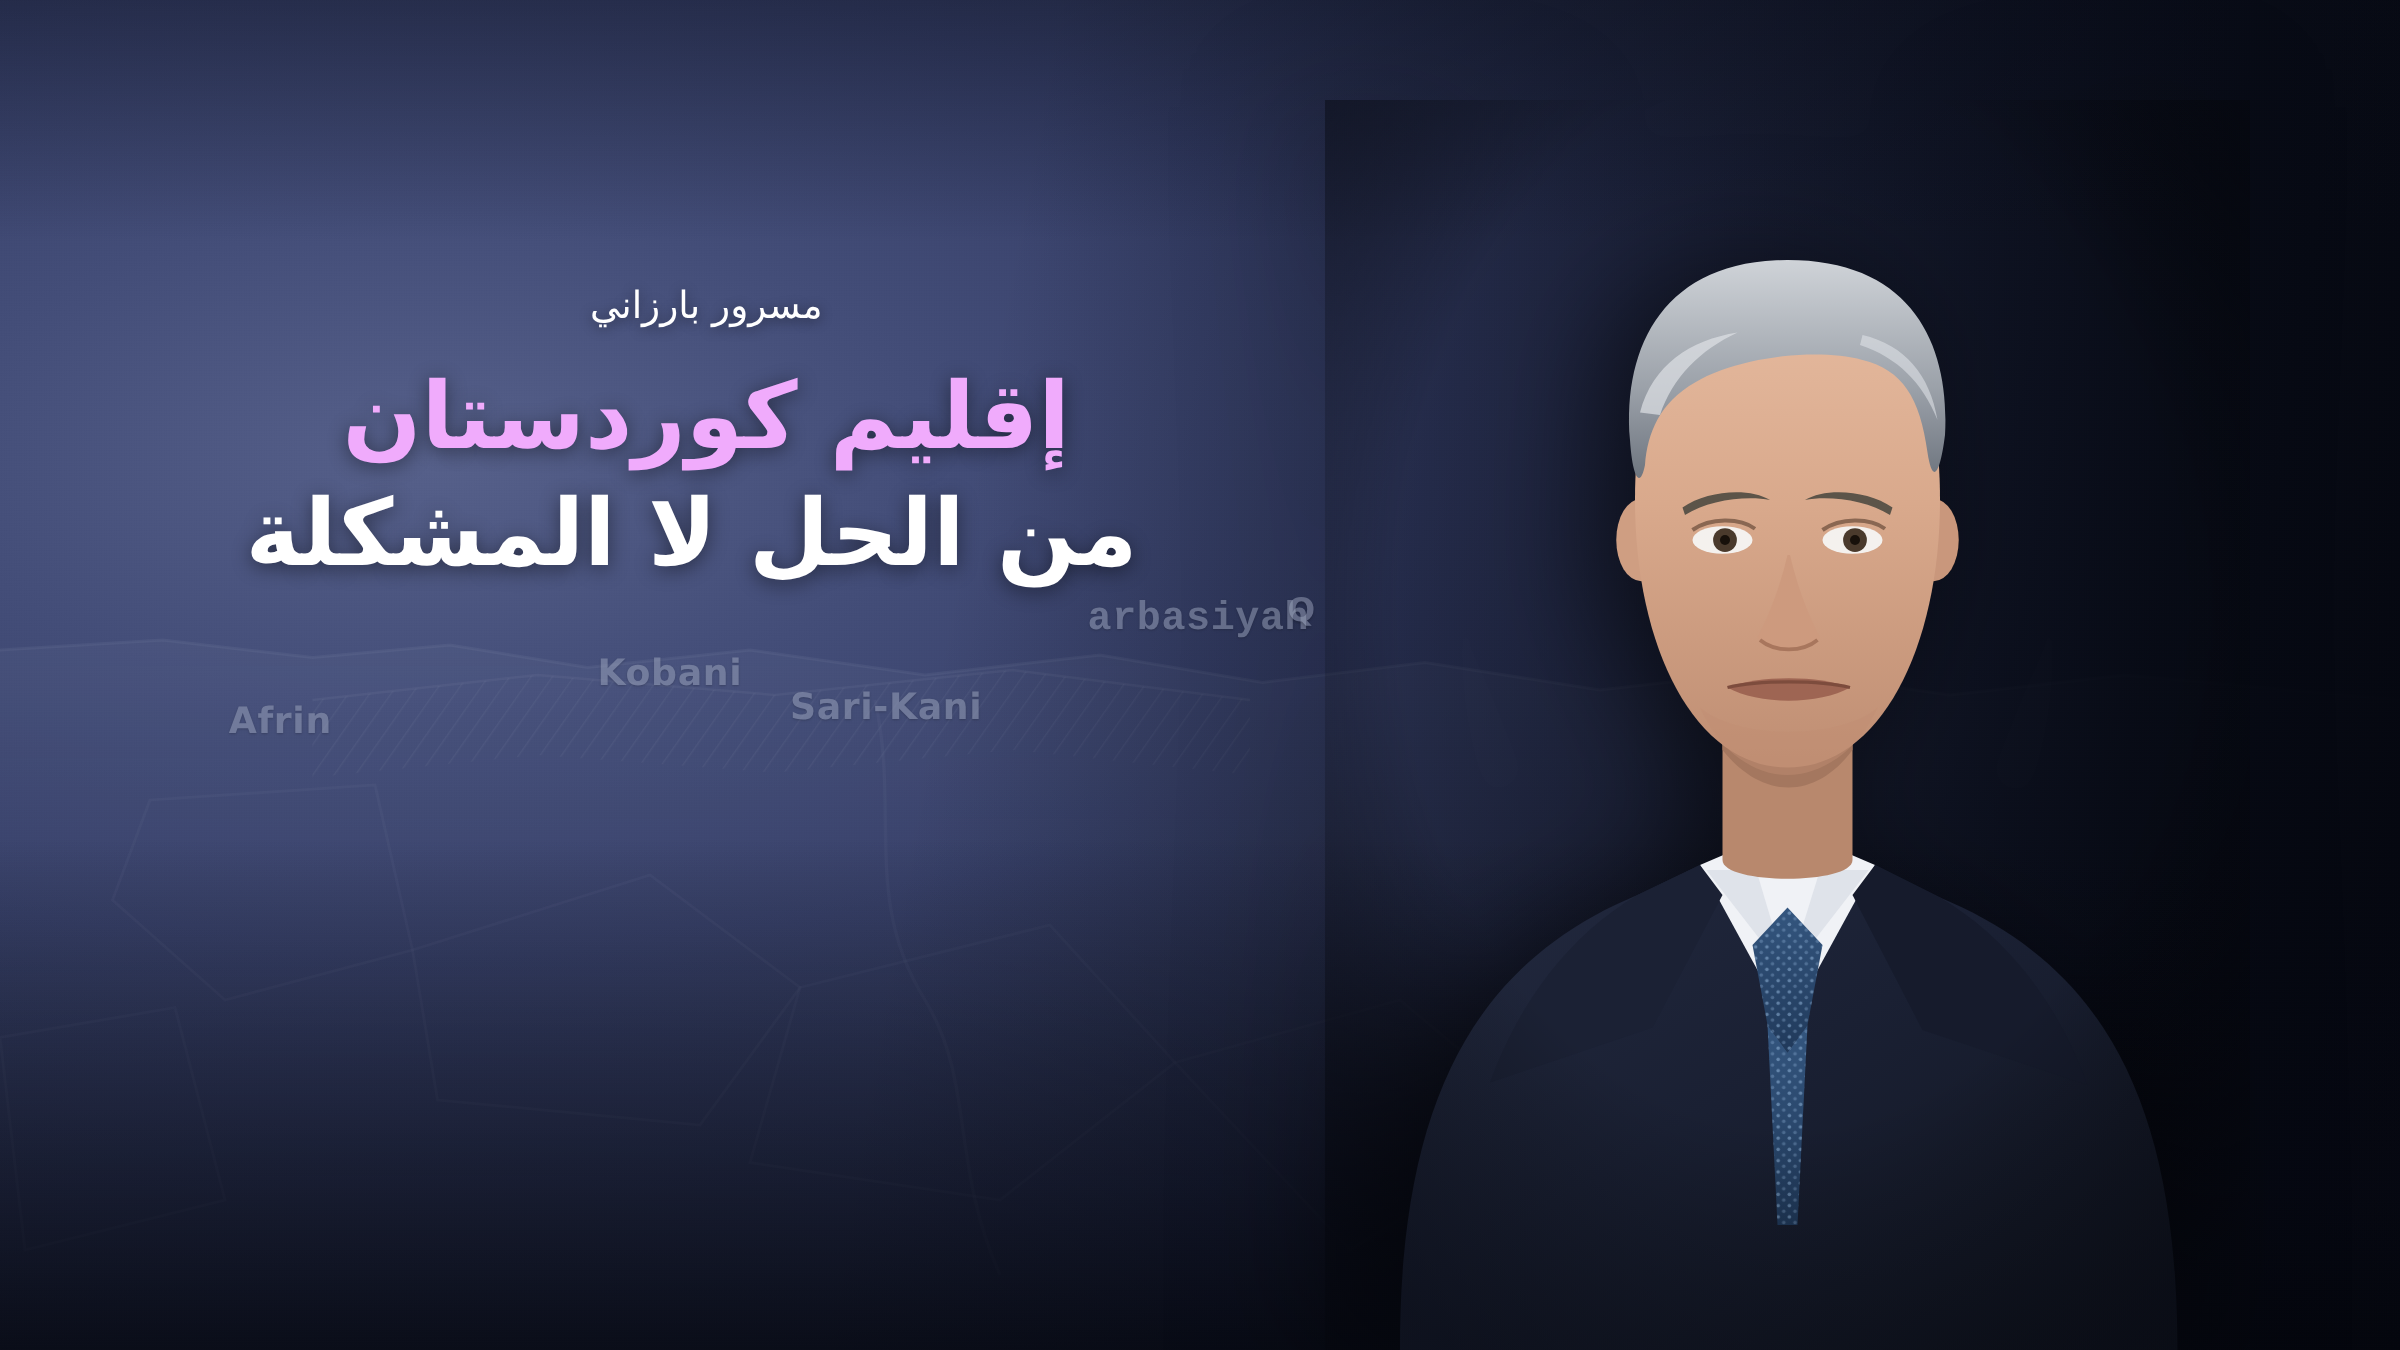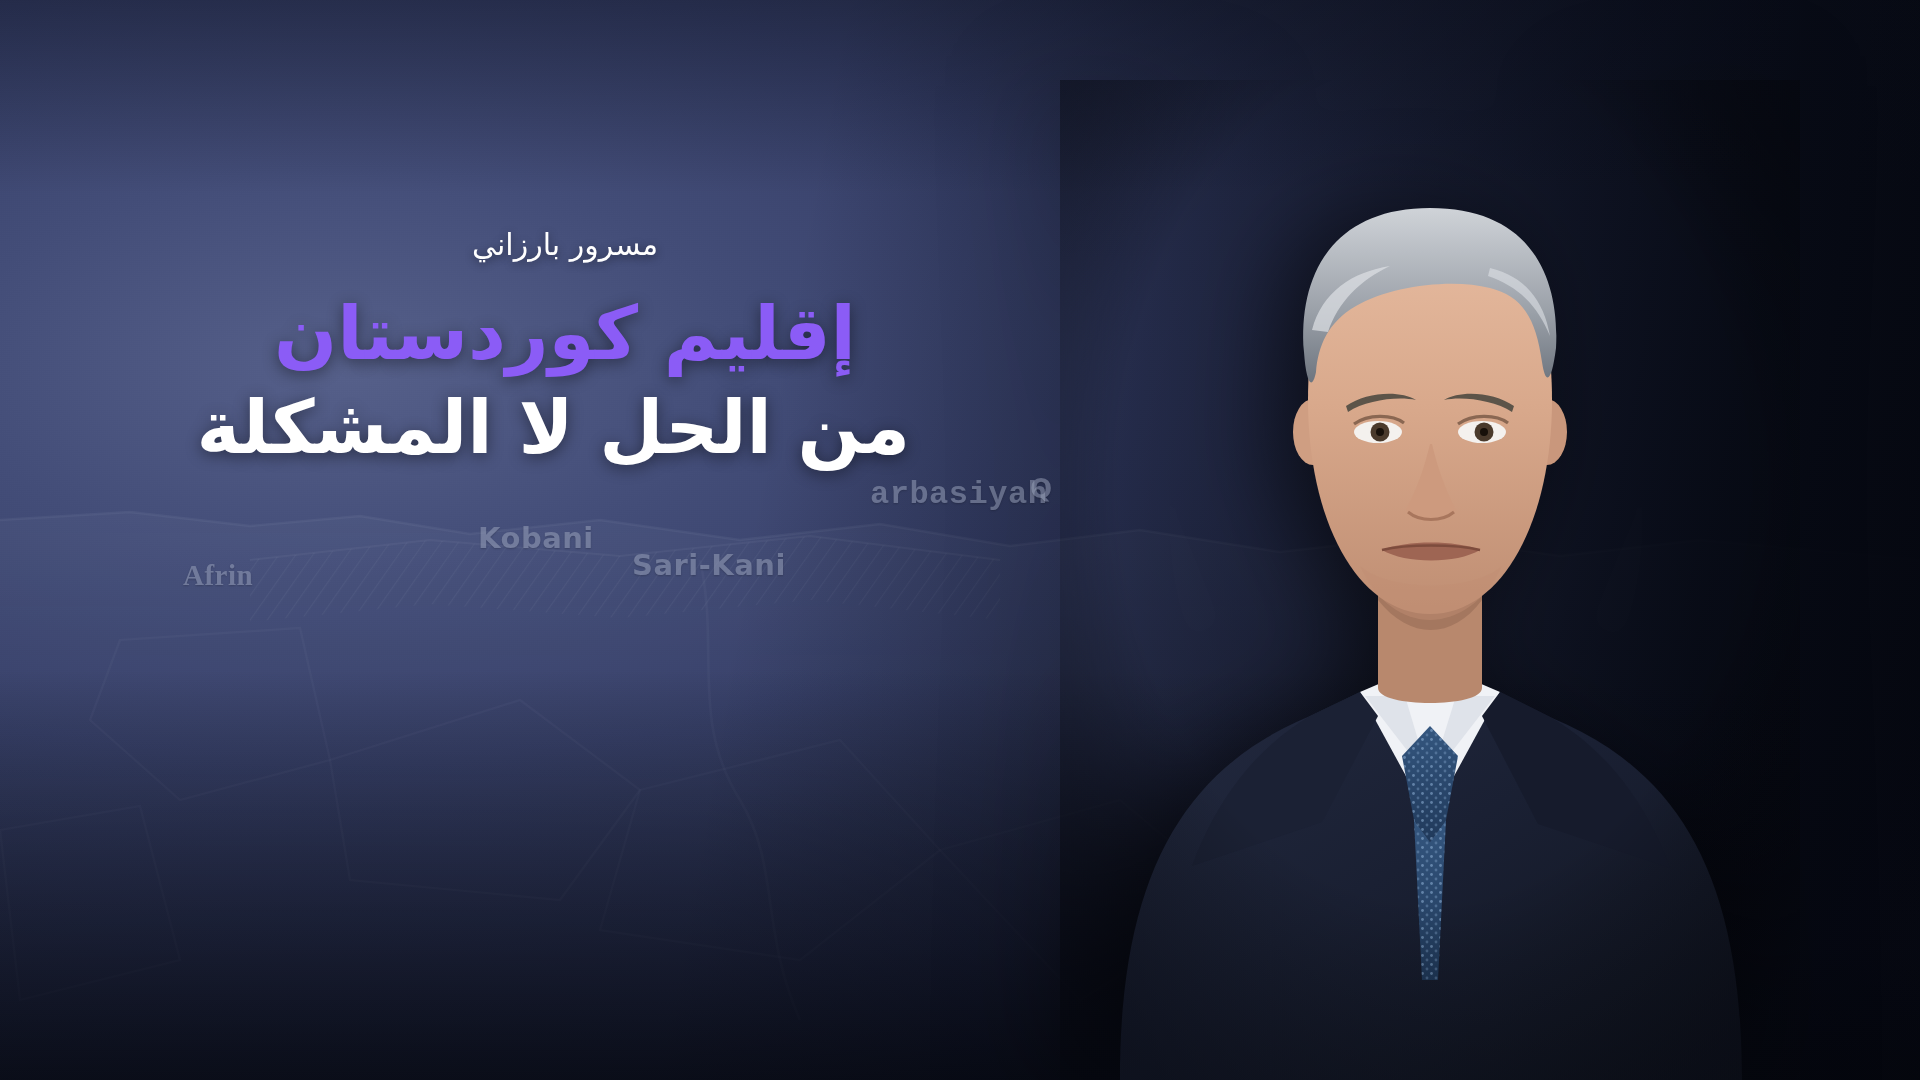--- a/index.html
+++ b/index.html
@@ -79,21 +79,21 @@
   }
   .headline{margin:0;}
   .hl{
     display:block;
     font-size:74px;
     font-weight:800;
     line-height:1.27;
     white-space:nowrap;
     text-shadow:0 3px 16px rgba(0,0,0,.45);
   }
-  .hl.accent{color:#8b5cf6;}
+  .hl.accent{color:#f0abfc;}
   .hl.plain{color:#ffffff;}
 
   
   .portrait{
     position:absolute;
     right:120px;
     bottom:0;
     width:740px;
     height:1000px;
     z-index:5;
@@ -222,21 +222,21 @@
       <path d="M300,486 C330,512 412,512 442,486 C426,522 396,540 370,540 C344,540 316,522 300,486 Z" fill="#c08f74" opacity=".45"></path>
 
       <rect x="0" y="0" width="740" height="1000" fill="url(#edgeFade)"></rect>
     </svg>
   </div>
 
   <div class="map-label" style="left:870px; top:476px; font-size:32px;font-family:Liberation Mono, monospace;">arbasiyah</div>
   <div class="map-label" style="left:1030px; top:474px; font-size:26px;">Q</div>
   <div class="map-label" style="left:478px; top:521px; font-size:29px;text-align:right;">Kobani</div>
   <div class="map-label" style="left:632px; top:548px; font-size:29px;">Sari-Kani</div>
-  <div class="map-label" style="left:183px; top:559px; font-size:29px;font-family:Liberation Serif, serif;">Afrin</div>
+  <div class="map-label" style="left:183px; top:559px; font-size:29px;">Afrin</div>
 
   <div class="copy">
     <p class="eyebrow">مسرور بارزاني</p>
     <h1 class="headline">
       <span class="hl accent">إقليم كوردستان</span>
       <span class="hl plain">من الحل لا المشكلة</span>
     </h1>
   </div>
 
 </div>

